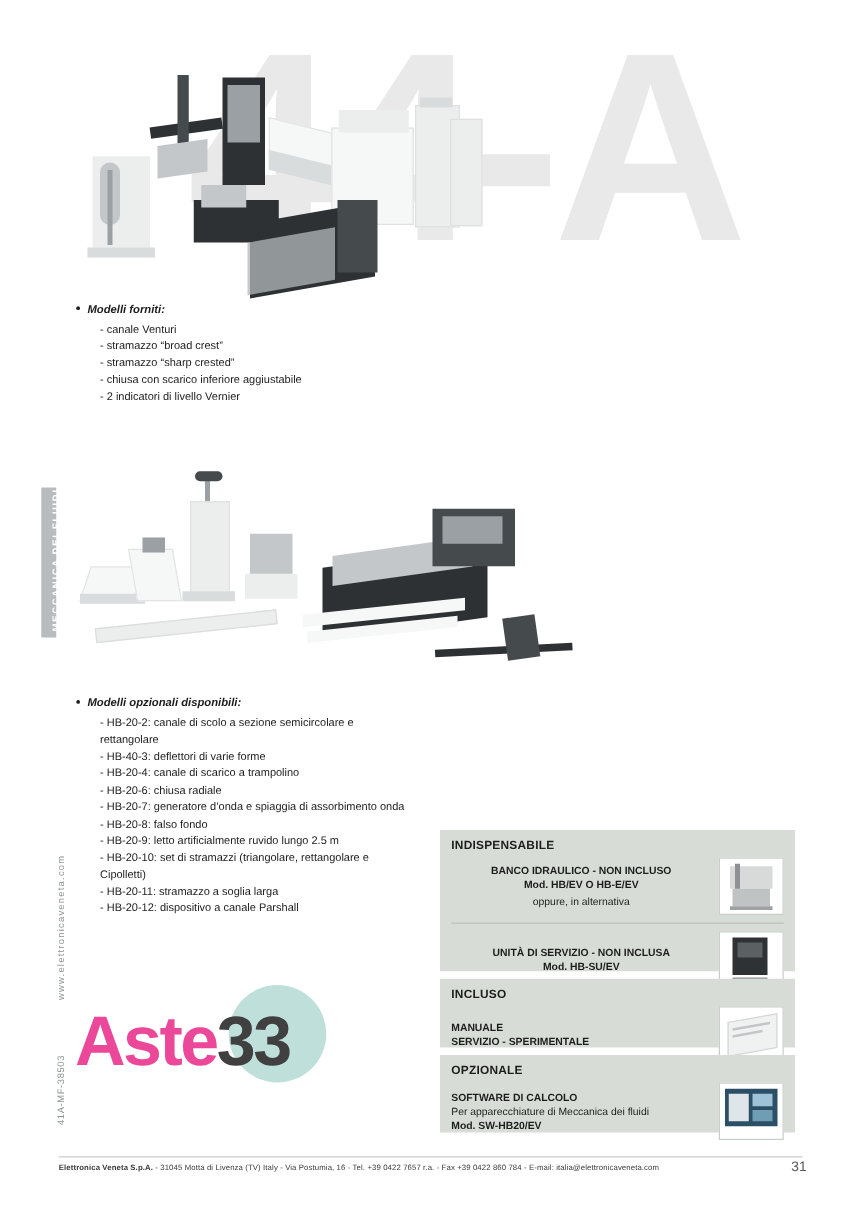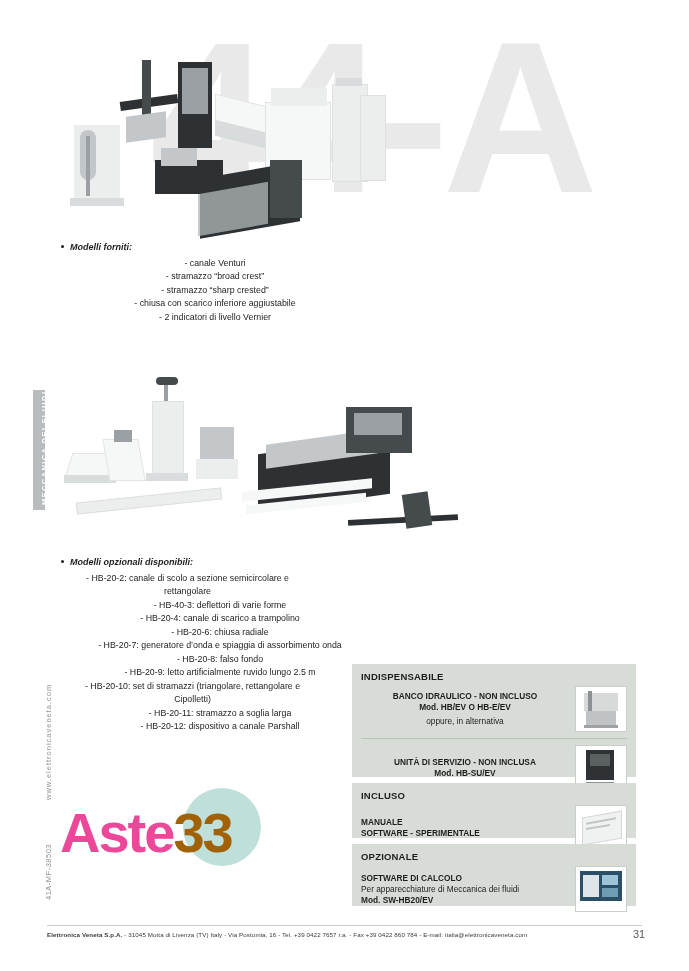--- a/index.html
+++ b/index.html
@@ -82,21 +82,21 @@
   
   .list-block{position:absolute;font-size:8.8px;line-height:13.5px;color:#1d1d1d;}
   .list-title{
     font-style:italic;font-weight:bold;font-size:9px;margin-bottom:2px;
     position:relative;
   }
   .bullet-dot{
     position:absolute;left:-9px;top:4px;width:3px;height:3px;border-radius:50%;
     background:#1d1d1d;
   }
-  .list-block ul{list-style:none;margin:0;padding:0 0 0 10px;text-align:center;}
+  .list-block ul{list-style:none;margin:0;padding:0 0 0 10px;}
   .list-block li{white-space:nowrap;}
   .list-block li.wrapped{white-space:normal;}
 
   
   .boxes{position:absolute;left:352px;top:664px;width:284px;}
   .box{
     background:#d7ddd6;
     margin-bottom:6px;
     position:relative;
     padding:7px 9px 8px 9px;
@@ -121,21 +121,21 @@
   
   .th-a,.th-b,.th-c,.th-d{position:absolute;}
 
   
   .logo{
     position:absolute;left:60px;top:800px;
     font-size:56px;font-weight:bold;letter-spacing:-2px;
     font-family:"Liberation Sans", sans-serif;
   }
   .logo .grey{color:#ec4899;}
-  .logo .teal{color:#a16207;}
+  .logo .teal{color:#404040;}
   .logo-circle{
     position:absolute;left:183px;top:788px;width:78px;height:78px;border-radius:50%;
     background:#bfe0da;z-index:-1;
   }
 
   
   .footer-line{
     position:absolute;left:47px;top:925px;width:595px;height:1px;background:#c9cbcc;
   }
   .footer{
@@ -281,21 +281,21 @@
           <div class="th-c" style="left:10px;top:36px;width:28px;height:4px;background:#8d9193;"></div>
         </div>
       </div>
     </div>
 
     <div class="box" style="height:55px;">
       <h4>INCLUSO</h4>
       <div class="row">
         <div class="txtcol">
           <div class="sub bold">MANUALE</div>
-          <div class="sub bold">SOFTWARE - SPERIMENTALE</div>
+          <div class="sub bold">SERVIZIO - SPERIMENTALE</div>
         </div>
         <div class="thumb">
           <div class="th-a" style="left:6px;top:8px;width:38px;height:26px;background:#f0f1f1;transform:skewY(-10deg);border:1px solid #d5d7d7;"></div>
           <div class="th-b" style="left:10px;top:14px;width:30px;height:2px;background:#c2c5c6;transform:skewY(-10deg);"></div>
           <div class="th-c" style="left:10px;top:20px;width:24px;height:2px;background:#c2c5c6;transform:skewY(-10deg);"></div>
         </div>
       </div>
     </div>
 
     <div class="box" style="height:62px;">

